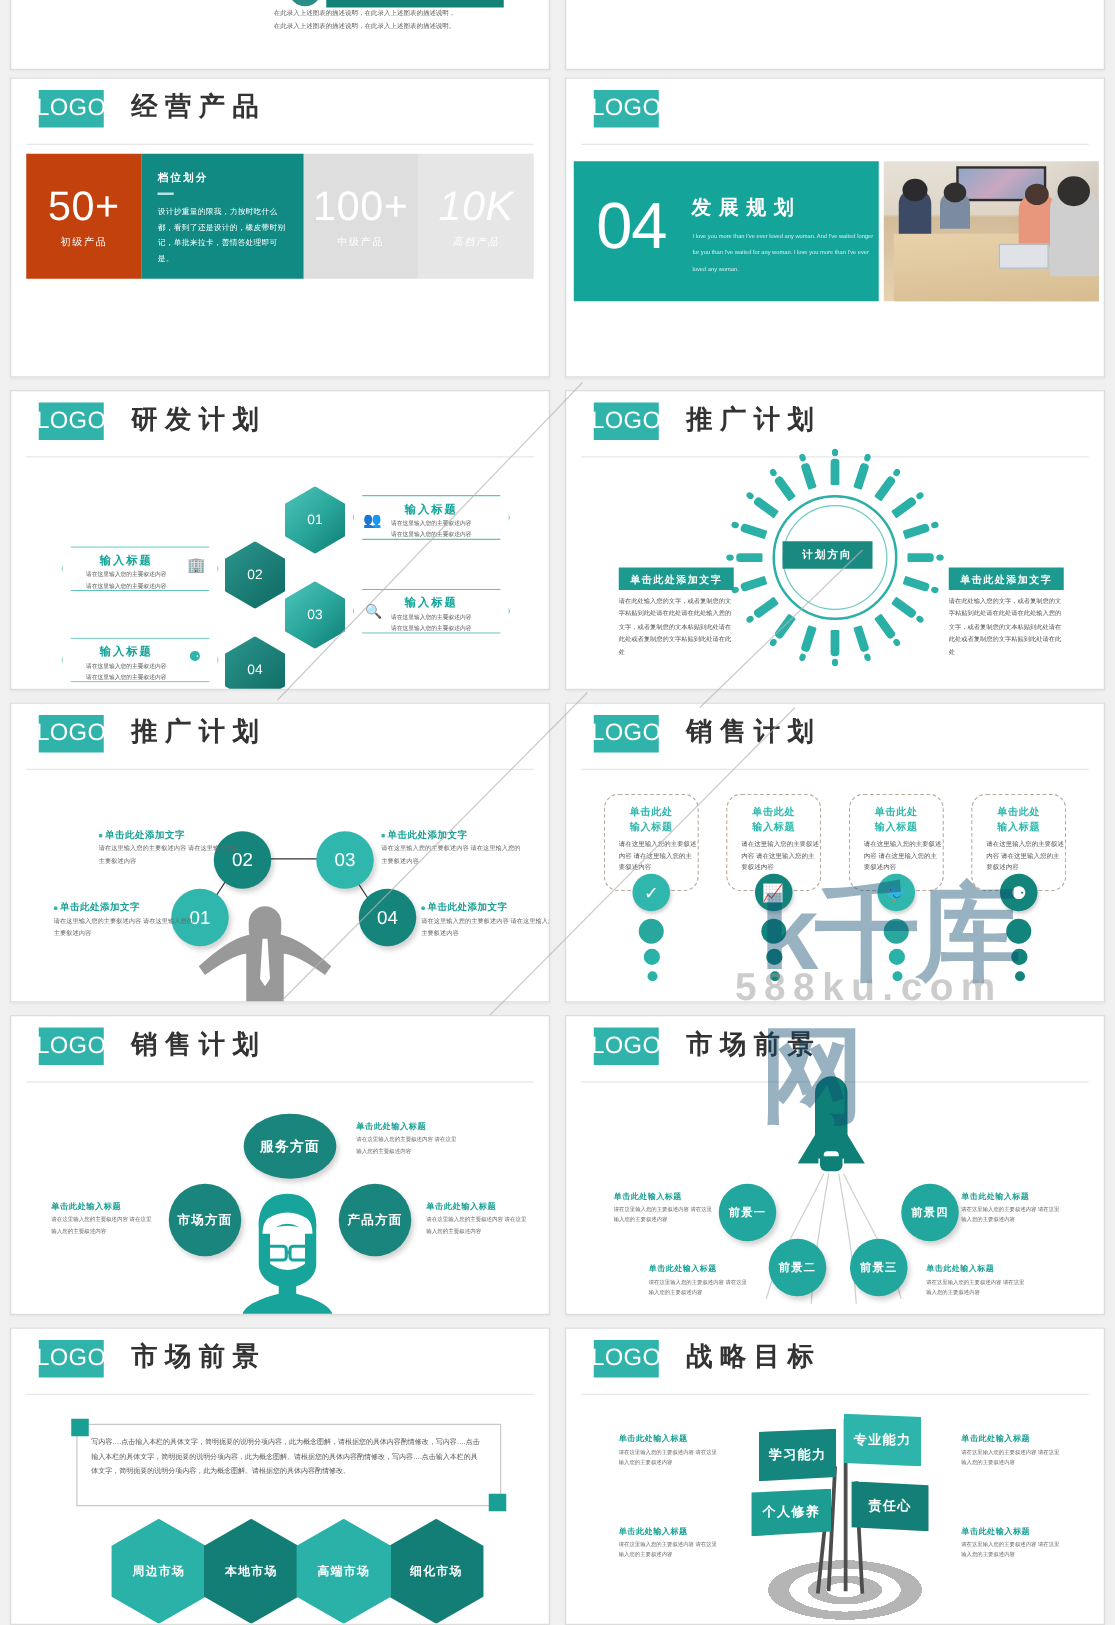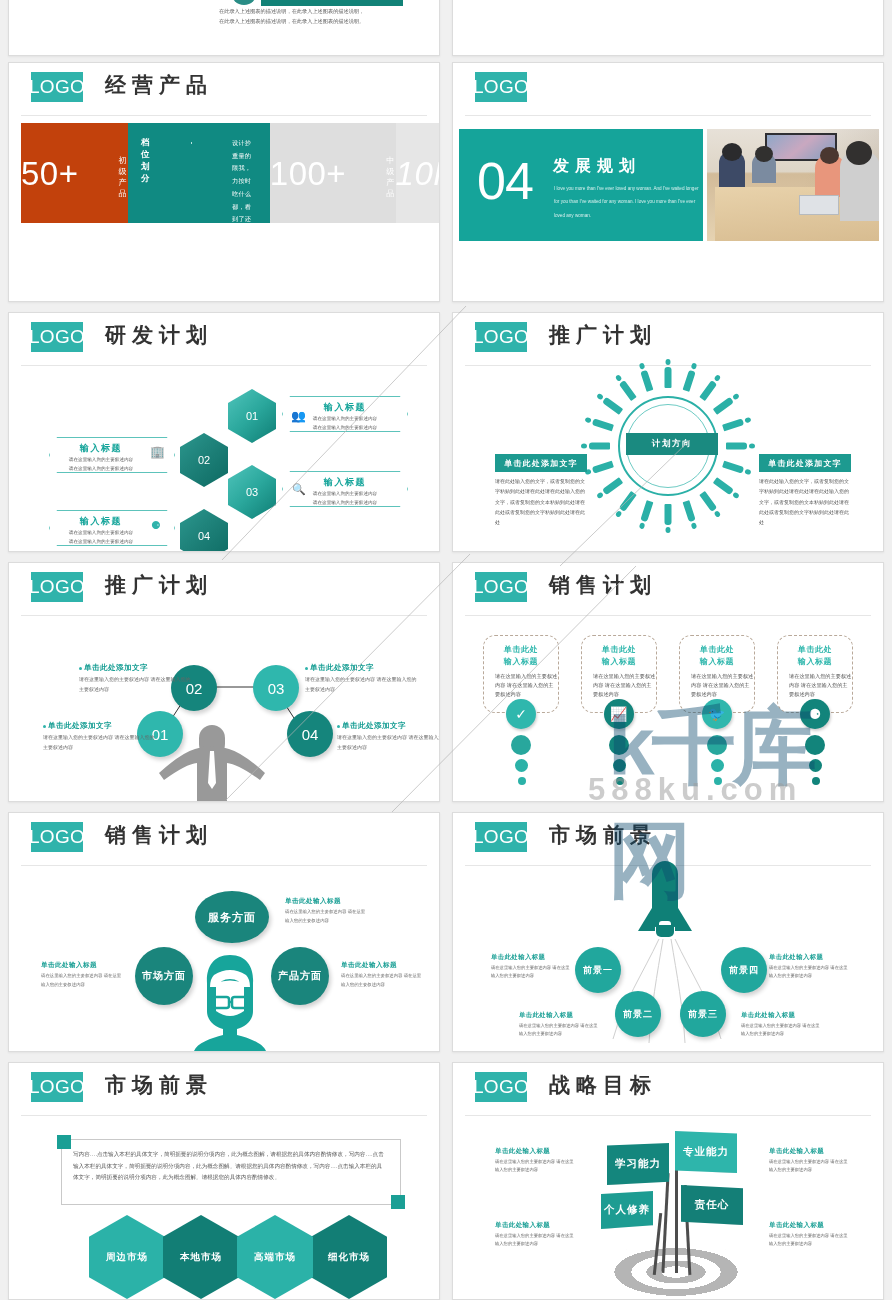--- a/index.html
+++ b/index.html
@@ -43,21 +43,21 @@
               background:#2a8d86; color:#cfe7e5; font-size:9px; display:flex; align-items:center; justify-content:center;}
   .r0-bar { position:absolute; left:252px; top:23px; width:142px; height:28px; background:#128277;
             color:#fff; font-size:9.5px; letter-spacing:3px; display:flex; align-items:center; justify-content:center; font-weight:bold;}
 
   
   #slide-r0c1 { left:452px; top:-46px; width:432px; height:102px; }
 
   
   #slide-r1c0 { left:8px; top:62px; width:432px; height:240px; }
   .stats { position:absolute; left:12px; right:12px; top:60px; height:100px; display:flex; }
-  .stat { flex:1; display:flex; flex-direction:row; align-items:center; justify-content:center; color:#fff;gap:40px;}
+  .stat { flex:1; display:flex; flex-direction:column; align-items:center; justify-content:center; color:#fff;}
   .stat.g1 { background:#c2410c; }
   .stat.g2 { background:#108a82; flex:1.12; align-items:flex-start; justify-content:flex-start; padding:14px 13px 0 13px;}
   .stat.g3 { background:#dedede; }
   .stat.g4 { background:#e6e6e6;font-style:italic; }
   .stat-num { font-size:33px; font-weight:300; line-height:1; letter-spacing:.5px; }
   .stat-lab { font-size:8px; margin-top:7px; letter-spacing:1.4px; }
   .g2-h { font-size:8.5px; letter-spacing:1.6px; font-weight:bold;}
   .g2-line { width:13px; height:2px; background:#b8e2df; margin:5px 0 8px 0;}
   .g2-body { font-size:6.2px; line-height:2.05; letter-spacing:.2px; }
 
@@ -100,21 +100,21 @@
           clip-path: polygon(8px 0, calc(100% - 8px) 0, 100% 50%, calc(100% - 8px) 100%, 8px 100%, 0 50%);
           background:#fff; }
   .chev .ch-t { font-size:9px; letter-spacing:1.6px; text-align:center; margin-top:4px; }
   .chev .ch-b { font-size:4.6px; line-height:1.85; text-align:center; margin-top:1px; }
   .ic { position:absolute; color:#2fb3ab; font-size:12px; }
 
   
   #slide-r2c1 { left:452px; top:312px; width:432px; height:240px; }
   .sun-outer { position:absolute; left:165px; top:83px; width:100px; height:100px; border:2.5px solid #2bb0a7; border-radius:50%;}
   .sun-inner { position:absolute; left:173px; top:91px; width:84px; height:84px; border:1.5px solid #6ecbc4; border-radius:50%;}
-  .sun-pill { position:absolute; left:173px; top:120px; width:92px; height:22px; background:#1a8a80;
+  .sun-pill { position:absolute; left:173px; top:120px; width:72px; height:22px; background:#1a8a80;
               color:#fff; font-size:8.5px; letter-spacing:1.6px; font-weight:bold;
               display:flex; align-items:center; justify-content:center;}
   .sun-ray { position:absolute; left:50%; top:50%; width:7px; height:21px; background:#2bb0a7;
              border-radius:3px 3px 1px 1px; transform-origin: 3.5px 79px; }
   .sun-ray:after { content:''; position:absolute; left:1px; top:-8px; width:5px; height:6px; border-radius:50%; background:#2bb0a7;}
   .tagbar { position:absolute; height:18px; background:#1d9a90; color:#fff; font-size:8px; font-weight:bold;
             letter-spacing:1.2px; display:flex; align-items:center; justify-content:center;}
   .tagbody { position:absolute; font-size:5px; color:#555; line-height:2.05; }
 
   
@@ -542,21 +542,21 @@
 
     <div class="target"></div>
 
     <div class="pole" style="left:211px;top:110px;height:100px;transform:rotate(3deg);"></div>
     <div class="pole" style="left:222px;top:72px;height:138px;"></div>
     <div class="pole" style="left:203px;top:150px;height:62px;transform:rotate(6deg);"></div>
     <div class="pole" style="left:233px;top:122px;height:90px;transform:rotate(-3deg);"></div>
 
     <div class="flag" style="left:154px;top:80px;width:62px;height:42px;background:#14867d;clip-path:polygon(0 6%,100% 0,100% 92%,0 100%);">学习能力</div>
     <div class="flag" style="left:222px;top:68px;width:62px;height:42px;background:#2eb5ab;clip-path:polygon(0 0,100% 6%,100% 100%,0 94%);">专业能力</div>
-    <div class="flag" style="left:148px;top:128px;width:52px;height:38px;background:#1d9c92;clip-path:polygon(0 8%,100% 0,100% 90%,0 100%);">个人修养</div>
+    <div class="flag" style="left:148px;top:128px;width:64px;height:38px;background:#1d9c92;clip-path:polygon(0 8%,100% 0,100% 90%,0 100%);">个人修养</div>
     <div class="flag" style="left:228px;top:122px;width:62px;height:40px;background:#147f77;clip-path:polygon(0 0,100% 8%,100% 100%,0 92%);">责任心</div>
 
     <div style="position:absolute;left:42px;top:84px;width:82px;">
       <div class="bl-h" style="font-size:6.5px;">单击此处输入标题</div>
       <div class="bl-b" style="font-size:4.3px;">请在这里输入您的主要叙述内容 请在这里输入您的主要叙述内容</div>
     </div>
     <div style="position:absolute;left:316px;top:84px;width:82px;">
       <div class="bl-h" style="font-size:6.5px;">单击此处输入标题</div>
       <div class="bl-b" style="font-size:4.3px;">请在这里输入您的主要叙述内容 请在这里输入您的主要叙述内容</div>
     </div>

